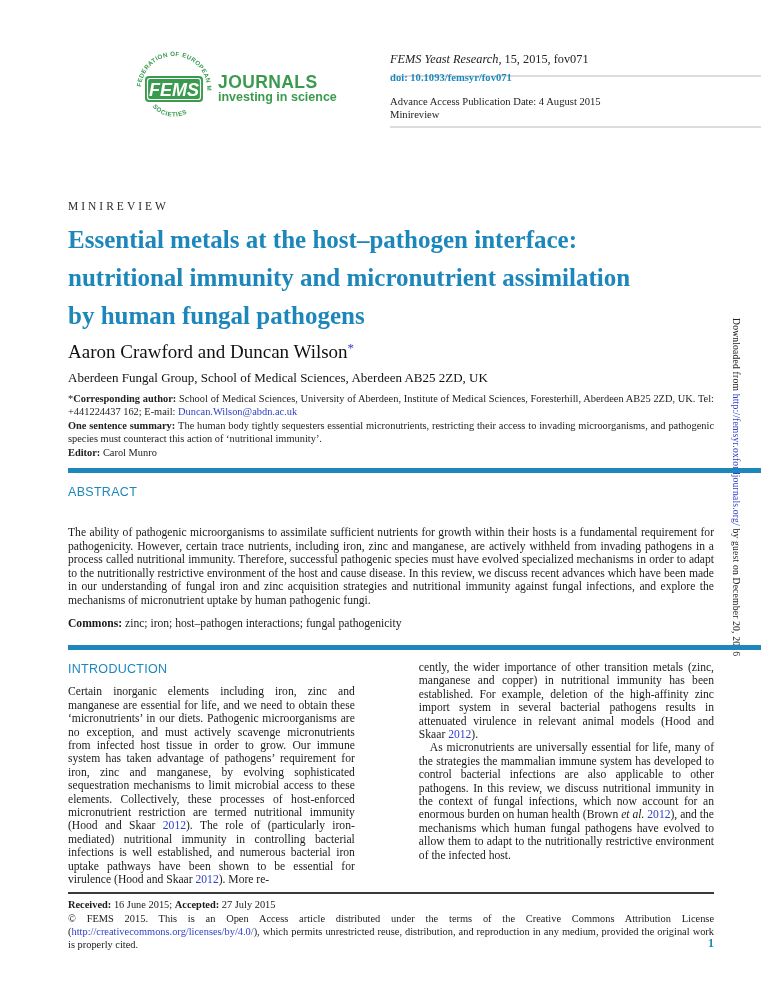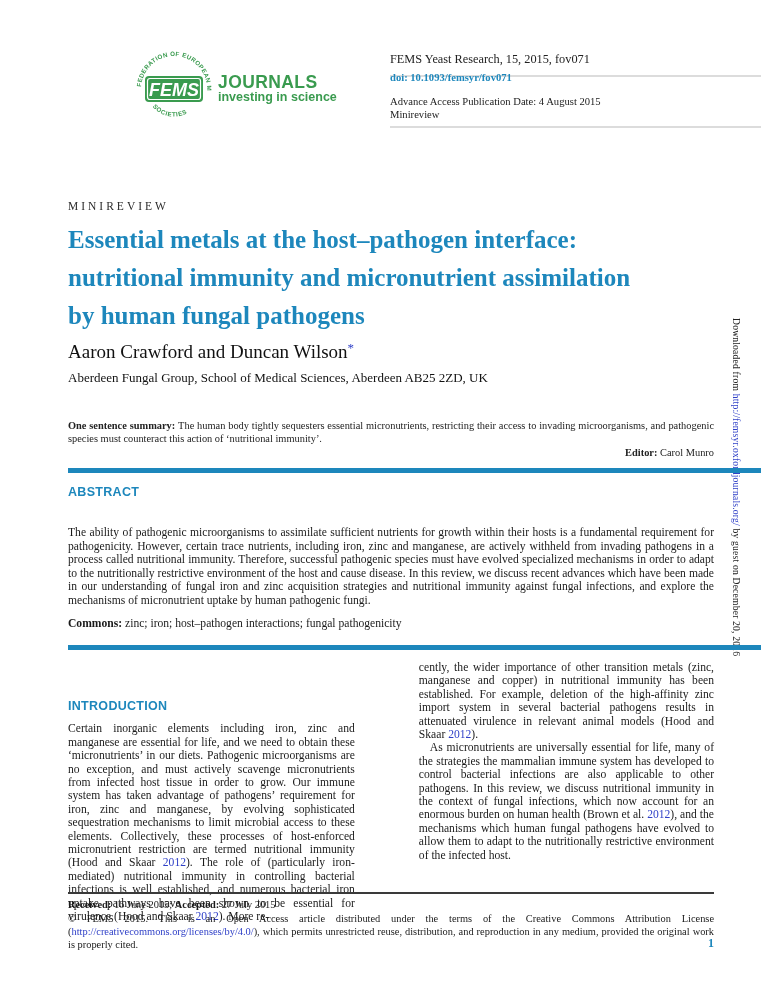--- a/index.html
+++ b/index.html
@@ -1,20 +1,20 @@
 <!DOCTYPE html>
 <html><head>
 <meta charset="utf-8">
 <style>
   html,body{margin:0;padding:0;background:#e8e8e8;}
   .page{position:relative;width:761px;height:1000px;background:#ffffff;margin:0 auto;
         font-family:"Liberation Serif", serif;color:#1a1a1a;overflow:hidden;}
   .abs{position:absolute;}
   .b{font-weight:bold;}
-  .i{}
+  .i{font-style:italic;}
   .lnk{color:#2e3fc7;}
   .justify{text-align:justify;}
 
   
   .oxford-box{left:68px;top:57px;width:70px;height:70px;background:#8a8a8a;}
   .oxford-label{position:absolute;left:0;right:0;bottom:7px;text-align:center;color:#ffffff;
                 font-size:12.5px;letter-spacing:1.5px;}
   .fems-svg{left:132px;top:47px;}
   .journals-block{left:218px;top:73px;font-family:"Liberation Sans",sans-serif;color:#3a9b4f;}
   .journals-word{font-size:17.5px;font-weight:bold;letter-spacing:.4px;line-height:18px;}
@@ -28,30 +28,30 @@
   
   .kicker{left:68px;top:200px;font-size:11.5px;letter-spacing:3px;color:#2b2b2b;}
   .title{left:68px;top:221px;width:660px;font-size:25px;line-height:38px;font-weight:bold;color:#1d87bc;}
   .authors{left:68px;top:340px;font-size:19px;color:#111;}
   .author-mark{color:#2e3fc7;font-size:13px;vertical-align:6px;}
   .affiliation{left:68px;top:370px;font-size:13px;color:#111;}
   .note{left:68px;width:646px;font-size:10.4px;line-height:13.4px;color:#222;}
 
   
   .bluebar{left:68px;width:693px;height:5px;background:#1d87bc;z-index:3;}
-  .sect-head{font-family:"Liberation Sans",sans-serif;font-weight:bold;font-size:12.5px;
+  .sect-head{font-family:"Liberation Sans",sans-serif;font-weight:normal;font-size:12.5px;
              letter-spacing:.3px;color:#1d87bc;}
   .abstract-head{left:68px;top:485px;}
   .abstract-body{left:68px;top:482px;width:646px;font-size:11.6px;line-height:13.5px;margin-top:44px;}
   .keywords{left:68px;top:617px;width:646px;font-size:11.6px;}
 
   
   .columns{left:68px;top:661px;width:646px;display:flex;gap:17px;}
   .col{font-size:11.6px;line-height:13.4px;}
-  .col1{width:310px;margin-top:37px;}
+  .col1{width:310px;}
   .col2{width:319px;margin-left:47px;}
   .intro-head{margin:2px 0 9px 0;}
   .col p{margin:0;}
   .indent{text-indent:11px;}
 
   
   .foot-rule{left:68px;top:892px;width:646px;height:1.5px;background:#3a3a3a;}
   .received{left:68px;top:899px;width:646px;font-size:10.4px;}
   .copyright{left:68px;top:912px;width:646px;font-size:10.4px;line-height:13.2px;}
   .page-num{left:68px;top:936px;width:646px;text-align:right;font-weight:bold;font-size:12px;color:#1d87bc;}
@@ -103,22 +103,23 @@
     <div>nutritional immunity and micronutrient assimilation</div>
     <div>by human fungal pathogens</div>
   </div>
 
   <div class="abs authors">
     <span>Aaron Crawford and Duncan Wilson</span><span class="author-mark">*</span>
   </div>
 
   <div class="abs affiliation">Aberdeen Fungal Group, School of Medical Sciences, Aberdeen AB25 2ZD, UK</div>
 
+  <div class="abs note justify" style="top:392px;"><span>*</span><span class="b">Corresponding author: </span><span>School of Medical Sciences, University of Aberdeen, Institute of Medical Sciences, Foresterhill, Aberdeen AB25 2ZD, UK. Tel: +441224437 162; E-mail: </span><span class="lnk">Duncan.Wilson@abdn.ac.uk</span></div>
   <div class="abs note justify" style="top:419px;"><span class="b">One sentence summary: </span><span>The human body tightly sequesters essential micronutrients, restricting their access to invading microorganisms, and pathogenic species must counteract this action of ‘nutritional immunity’.</span></div>
-  <div class="abs note" style="top:446px;text-align:right;"><span class="b">Editor: </span><span>Carol Munro</span></div>
+  <div class="abs note" style="top:446px;"><span class="b">Editor: </span><span>Carol Munro</span></div>
 
   <div class="abs bluebar" style="top:468px;"></div>
   <div class="abs sect-head abstract-head">ABSTRACT</div>
   <div class="abs abstract-body justify">The ability of pathogenic microorganisms to assimilate sufficient nutrients for growth within their hosts is a fundamental requirement for pathogenicity. However, certain trace nutrients, including iron, zinc and manganese, are actively withheld from invading pathogens in a process called nutritional immunity. Therefore, successful pathogenic species must have evolved specialized mechanisms in order to adapt to the nutritionally restrictive environment of the host and cause disease. In this review, we discuss recent advances which have been made in our understanding of fungal iron and zinc acquisition strategies and nutritional immunity against fungal infections, and explore the mechanisms of micronutrient uptake by human pathogenic fungi.</div>
   <div class="abs keywords"><span class="b">Commons: </span><span>zinc; iron; host–pathogen interactions; fungal pathogenicity</span></div>
   <div class="abs bluebar" style="top:645px;"></div>
 
   <div class="abs columns">
     <div class="col col1">
       <div class="sect-head intro-head">INTRODUCTION</div>

